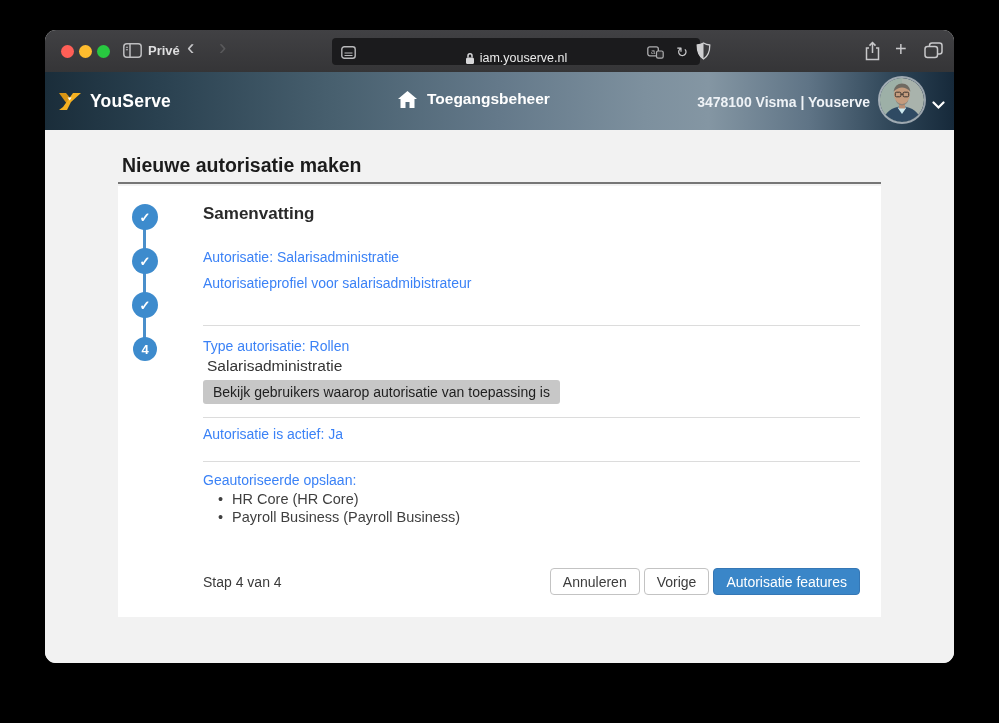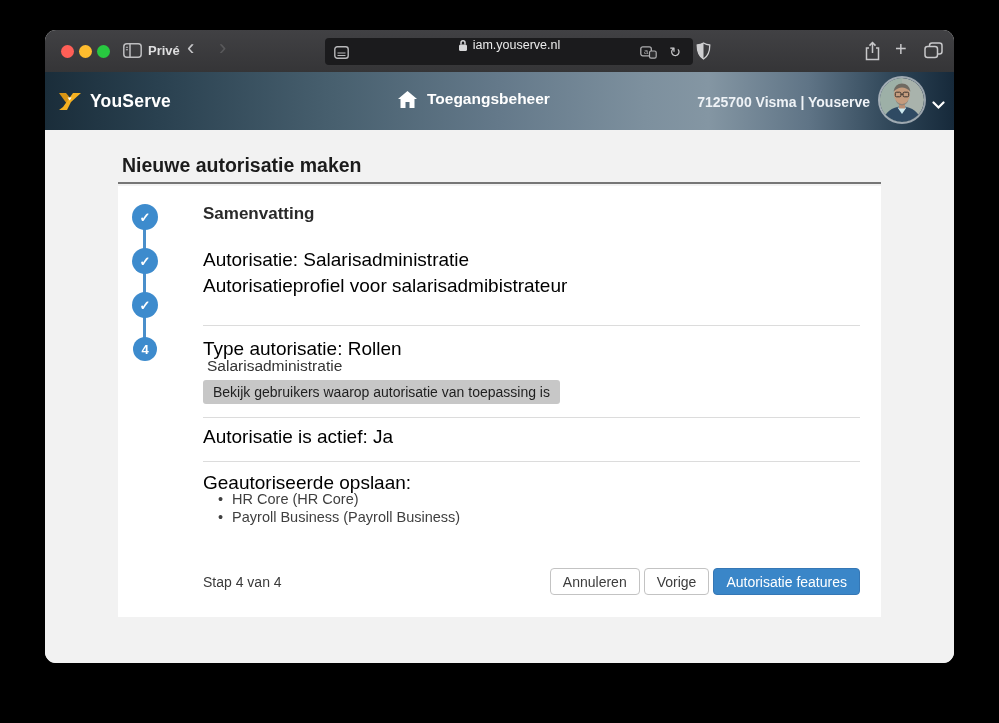--- a/index.html
+++ b/index.html
@@ -13,22 +13,22 @@
            background:linear-gradient(180deg,#414144,#353537);border-bottom:1px solid #1c1c1e;}
   .light{position:absolute;top:15px;width:13px;height:13px;border-radius:50%;}
   .l-close{left:16px;background:#ff5f57;}
   .l-min{left:34px;background:#febc2e;}
   .l-zoom{left:52px;background:#28c840;}
   .tb{position:absolute;color:#c8c8ca;line-height:1;}
   .sidebar-ic{left:78px;top:13px;}
   .prive{left:103px;top:14px;font-size:13px;font-weight:700;color:#dededf;}
   .nav-back{left:142px;top:7px;font-size:22px;color:#c6c6c8;}
   .nav-fwd{left:174px;top:7px;font-size:22px;color:#59595b;}
-  .urlbar{position:absolute;left:280px;top:8px;width:368px;height:27px;background:#1b1b1d;
-          border-radius:4px;display:flex;align-items:flex-start;justify-content:center;}
+  .urlbar{position:absolute;left:287px;top:8px;width:368px;height:27px;background:#1b1b1d;
+          border-radius:4px;display:flex;align-items:flex-end;justify-content:center;}
   .pagefmt{position:absolute;left:9px;top:7px;}
   .url-text{color:#ebebeb;font-size:12.5px;display:flex;align-items:center;gap:5px;}
   .translate-ic{position:absolute;right:36px;top:7px;}
   .reload{position:absolute;right:12px;top:6px;font-size:14px;color:#c8c8ca;}
   .shield-ic{left:651px;top:12px;}
   .share-ic{left:819px;top:11px;}
   .plus-ic{left:850px;top:9px;font-size:20px;font-weight:400;}
   .tabs-ic{left:879px;top:12px;}
 
   
@@ -51,21 +51,21 @@
   .card{position:absolute;left:73px;top:56px;width:763px;height:431px;background:#fff;}
 
   
   .step-line{position:absolute;left:25px;top:31px;width:3px;height:132px;background:#4a8fcb;}
   .step-dot{position:absolute;left:14px;width:26px;height:26px;border-radius:50%;background:#3d8bcd;
             color:#fff;font-size:13px;font-weight:700;display:flex;align-items:center;justify-content:center;}
   .sd1{top:18px;} .sd2{top:62px;} .sd3{top:106px;}
   .sd4{top:151px;left:15px;width:24px;height:24px;font-weight:700;}
 
   
-  .txt{position:absolute;color:#000000;font-size:19px;}
+  .txt{position:absolute;color:#3b82f6;font-size:14px;}
   .h-samen{position:absolute;left:85px;top:18px;font-size:17px;font-weight:700;color:#2a2a2a;}
   .line1{left:85px;top:63px;}
   .line2{left:85px;top:89px;}
   .divider{position:absolute;left:85px;width:657px;height:1px;background:#dcdcdc;}
   .dv1{top:139px;} .dv2{top:231px;} .dv3{top:275px;}
   .type-line{left:85px;top:152px;}
   .type-value{left:89px;top:171px;font-size:15.5px;color:#343434;}
   .gray-btn{position:absolute;left:85px;top:194px;height:24px;line-height:24px;padding:0 10px;
             background:#c7c7c7;border-radius:3px;font-size:14px;color:#1f1f1f;cursor:default;}
   .active-line{left:85px;top:240px;}
@@ -158,21 +158,21 @@
           <polygon points="9.6,8.6 13.6,8.6 11.6,11.6" fill="#fff"></polygon>
         </svg>
         <span class="brand-name">YouServe</span>
       </div>
       <div class="navmid">
         <svg width="19" height="17" viewBox="0 0 19 17">
             <path d="M9.5 0 L19 8 H16.5 V17 H11.5 V11 H7.5 V17 H2.5 V8 H0 Z" fill="#fff"></path>
           </svg>
         <span class="nav-title">Toegangsbeheer</span>
       </div>
-      <div class="account">7125700 Visma | Youserve</div>
+      <div class="account">3478100 Visma | Youserve</div>
       <div class="avatar">
         <svg width="44" height="44" viewBox="0 0 44 44">
           <defs>
               <clipPath id="av">
                 <circle cx="22" cy="22" r="22"></circle>
               </clipPath>
             </defs>
           <g clip-path="url(#av)">
             <rect width="44" height="44" fill="#a9b3ac"></rect>
             <rect width="22" height="44" fill="#9db0a7"></rect>

